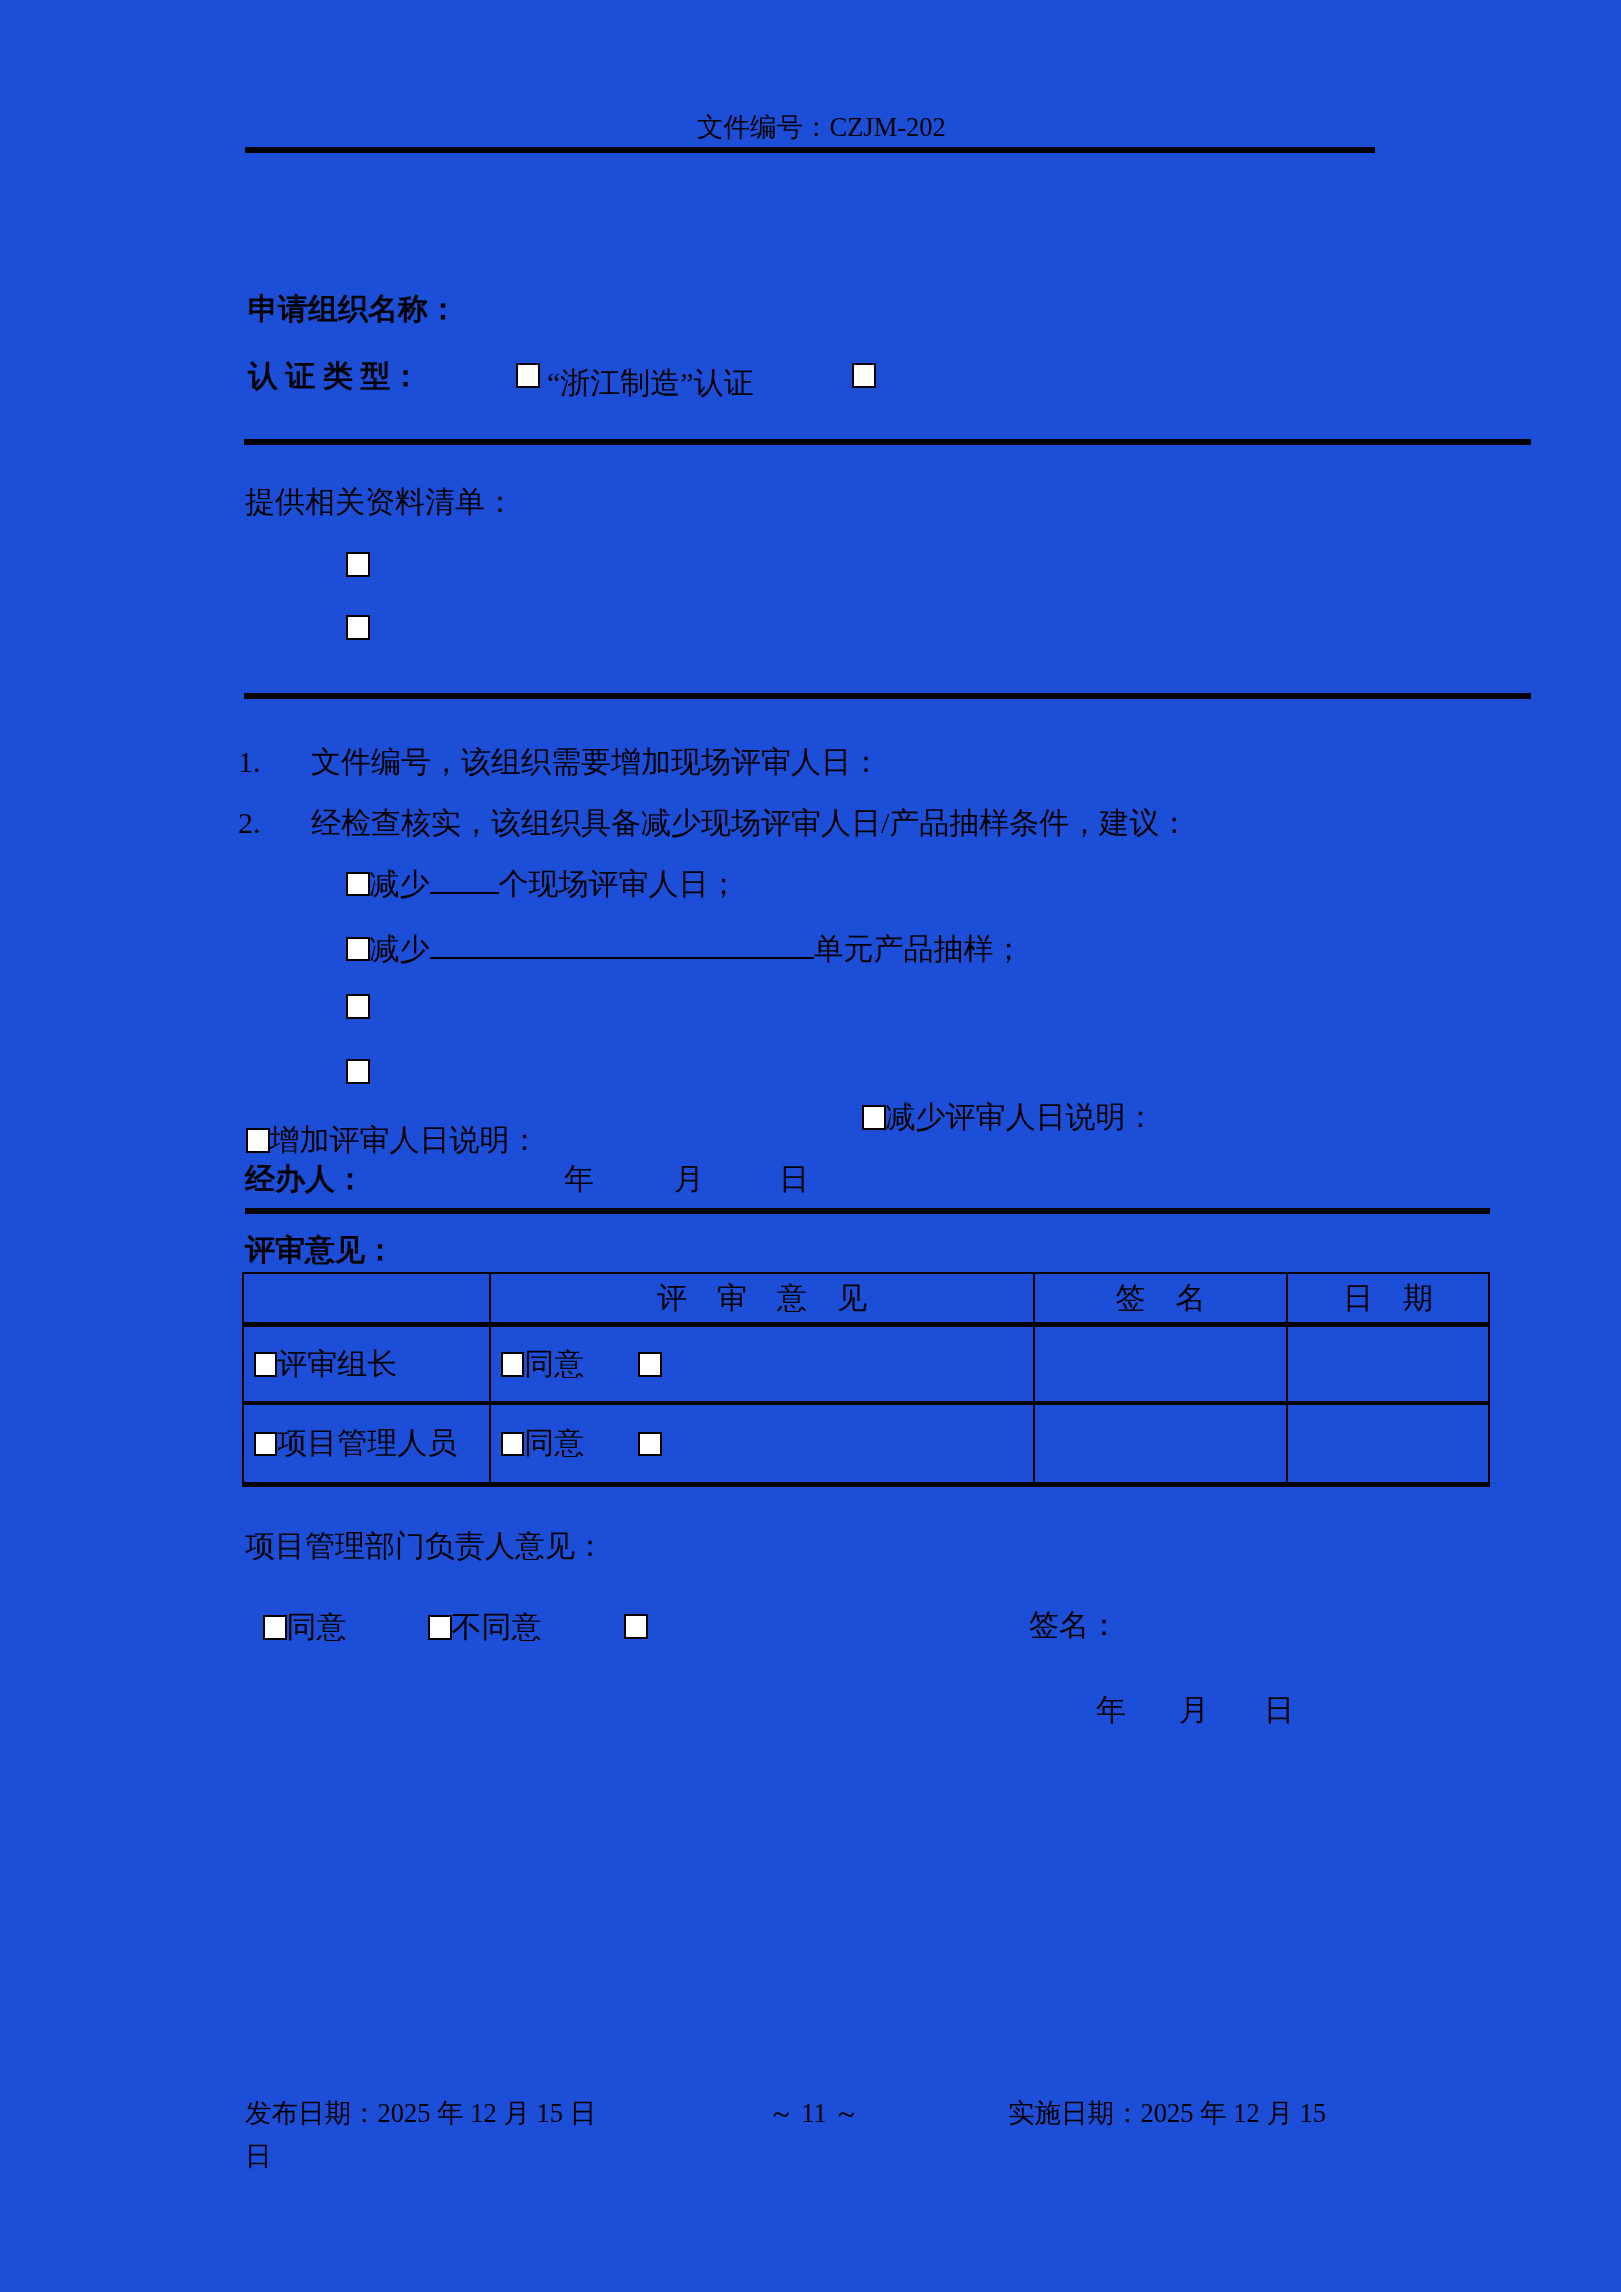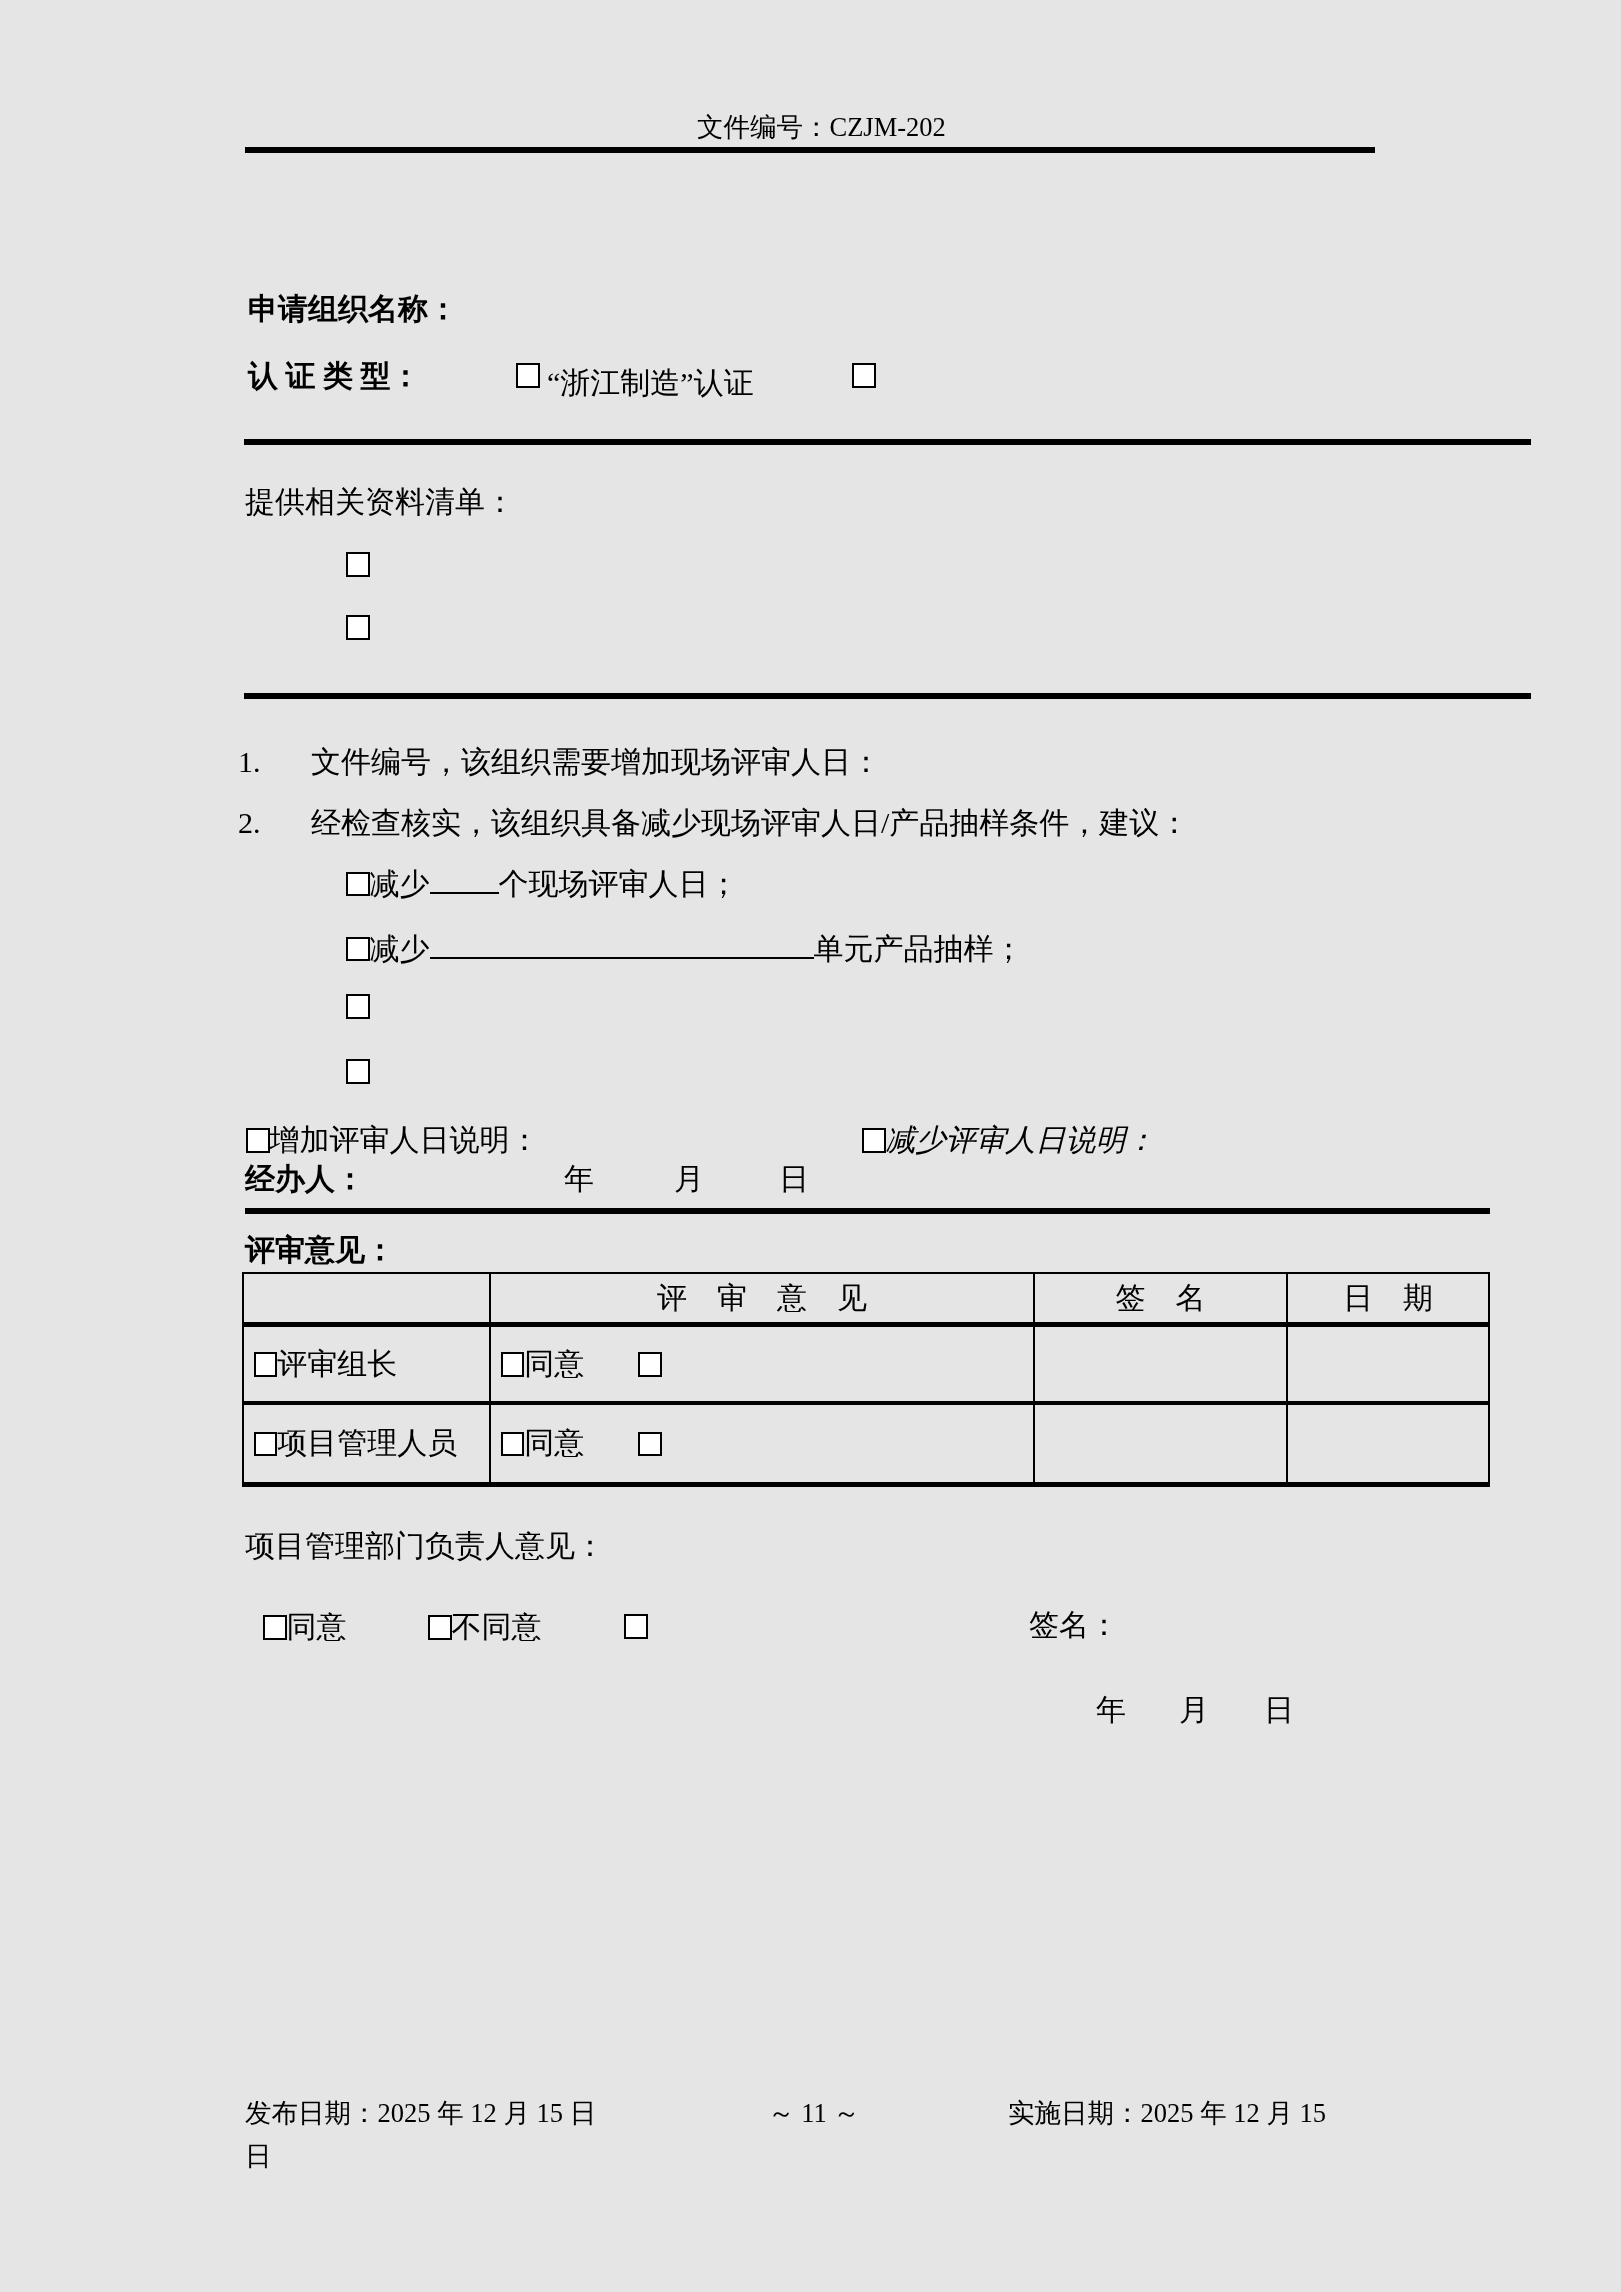--- a/index.html
+++ b/index.html
@@ -1,20 +1,20 @@
 <!DOCTYPE html>
 <html><head>
 <meta charset="utf-8">
 <style>
   html,body{margin:0;padding:0;background:#888;}
   .page{
     position:relative;
     width:1621px;height:2293px;
     margin:0 auto;
-    background:#e5e5e5;
+    background:#1d4ed8;
     color:#000;
     font-family:"Liberation Serif","DejaVu Serif",serif;
     font-size:30px;
     line-height:1.15;
   }
   .abs{position:absolute;white-space:nowrap;}
   .bold{font-weight:bold;}
   .center{width:1621px;text-align:center;}
   .rule{position:absolute;background:#000;height:5.9px;}
   .cb{
@@ -96,21 +96,21 @@
   <div class="abs" style="left:346px;top:931px;">
     <span class="cb"></span><span>减少</span><span class="blank" style="width:384px;"></span><span>单元产品抽样；</span>
   </div>
 
   <span class="cb abs" style="left:346px;top:994px;"></span>
   <span class="cb abs" style="left:346px;top:1059px;"></span>
 
   <div class="abs" style="left:246px;top:1123px;">
     <span class="cb"></span><span>增加评审人日说明：</span>
   </div>
-  <div class="abs" style="left:862px;top:1123px;font-style:italic;">
+  <div class="abs" style="left:862px;top:1100px;">
     <span class="cb"></span><span>减少评审人日说明：</span>
   </div>
 
   <div class="abs bold" style="left:245px;top:1162px;">经办人：</div>
   <div class="abs" style="left:564px;top:1162px;">年</div>
   <div class="abs" style="left:674px;top:1162px;">月</div>
   <div class="abs" style="left:779px;top:1162px;">日</div>
 
   <div class="rule" style="left:245px;top:1208px;width:1245px;"></div>
 

